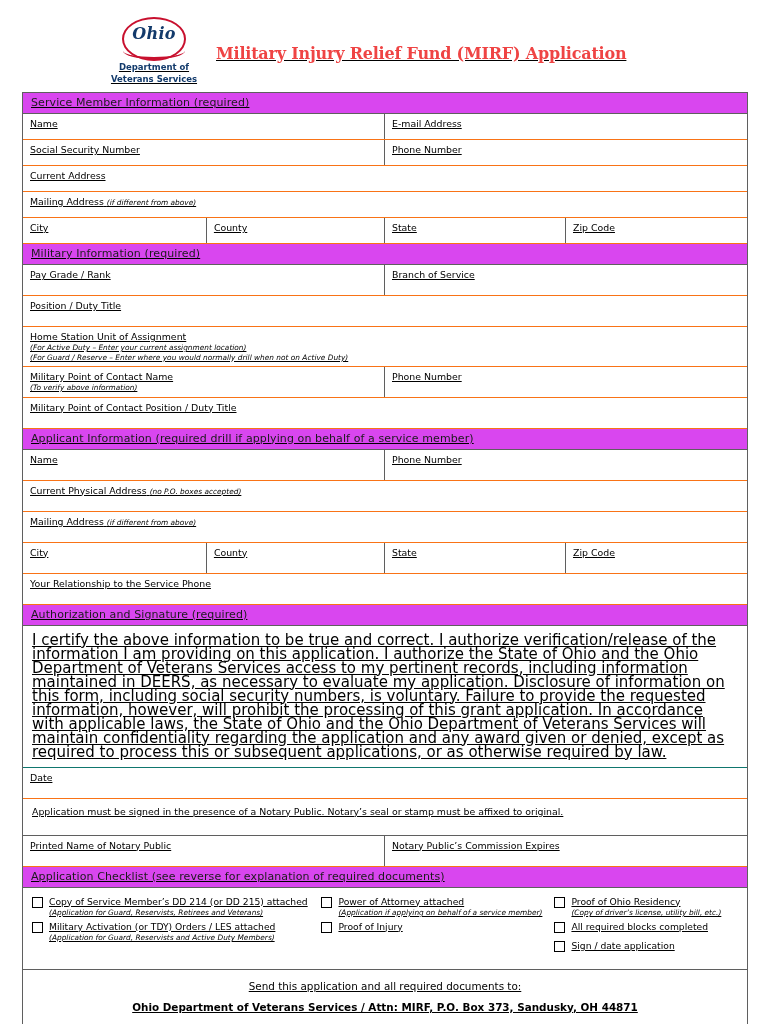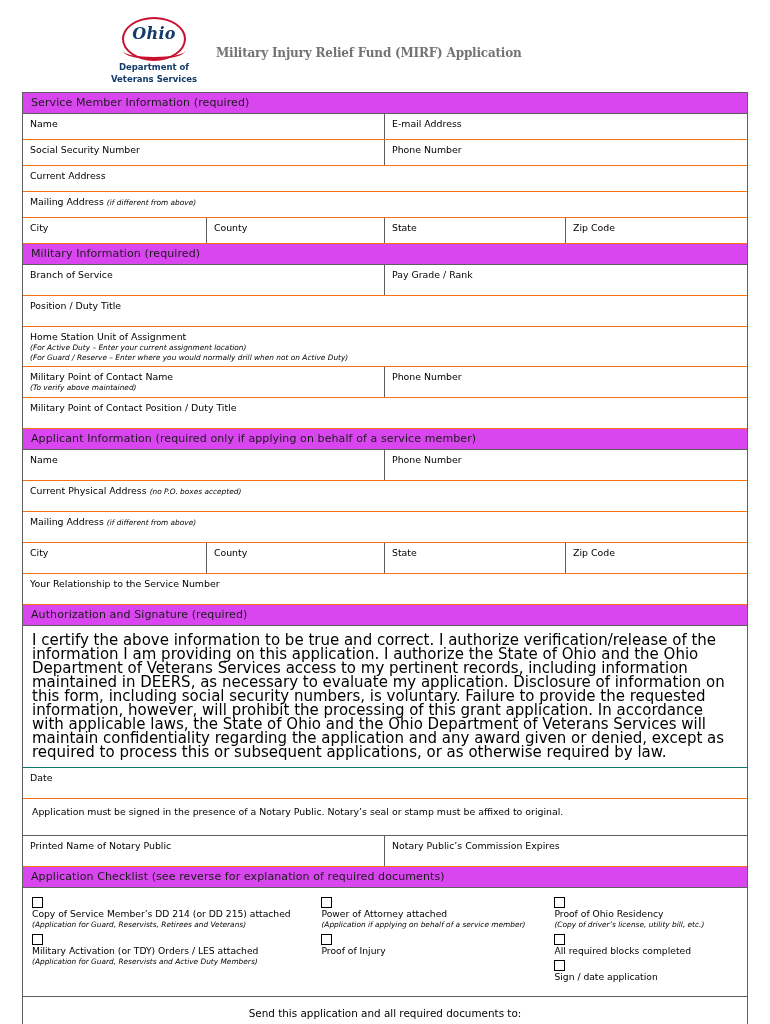--- a/index.html
+++ b/index.html
@@ -13,20 +13,21 @@
     font-family: "DejaVu Sans", sans-serif;
     color: #000000;
     -webkit-font-smoothing: antialiased;
   }
   .page {
     width: 770px;
     height: 952px;
     position: relative;
     box-sizing: border-box;
     padding: 14px 22px 10px 22px;
+    text-decoration: underline;
   }
 
   
   .header {
     display: flex;
     align-items: center;
     height: 78px;
     padding-left: 84px;
   }
   .logo {
@@ -79,22 +80,22 @@
     font-weight: bold;
     color: #123a6b;
     line-height: 10px;
     margin-top: 2px;
     text-align: center;
   }
   .doc-title {
     flex: 1;
     font-family: "DejaVu Serif", serif;
     font-weight: bold;
-    font-size: 12px;
-    color: #737373;
+    font-size: 16px;
+    color: #ef4444;
     padding-left: 14px;
     letter-spacing: -0.2px;
   }
 
   
   .form {
     border: 1px solid #5f5f5f;
     border-bottom: none;
     width: 726px;
     box-sizing: border-box;
@@ -175,21 +176,20 @@
   }
   .check-col { box-sizing: border-box; }
   .col-1 { flex: 0 0 41%; }
   .col-2 { flex: 0 0 33%; }
   .col-3 { flex: 0 0 26%; }
   .check-item {
     display: flex;
     align-items: flex-start;
     margin-bottom: 3px;
     min-height: 16px;
-    flex-direction: column;
   }
   .box {
     width: 9px;
     height: 9px;
     border: 1.2px solid #000;
     flex: 0 0 9px;
     margin-right: 6px;
     margin-top: 1px;
   }
   .check-text {
@@ -259,49 +259,49 @@
     <div class="row">
       <div class="cell w-q1">City</div>
       <div class="cell w-q2">County</div>
       <div class="cell w-q3">State</div>
       <div class="cell w-q4">Zip Code</div>
     </div>
 
     <div class="section-head">Military Information (required)</div>
 
     <div class="row">
+      <div class="cell w-half h-tall">Pay Grade / Rank</div>
       <div class="cell w-half h-tall">Branch of Service</div>
-      <div class="cell w-half h-tall">Pay Grade / Rank</div>
     </div>
 
     <div class="row">
       <div class="cell h-tall">Position / Duty Title</div>
     </div>
 
     <div class="row">
       <div class="cell">
         <span>Home Station Unit of Assignment</span>
         <span class="sub">(For Active Duty – Enter your current assignment location)</span>
         <span class="sub">(For Guard / Reserve – Enter where you would normally drill when not on Active Duty)</span>
       </div>
     </div>
 
     <div class="row">
       <div class="cell w-half">
         <span>Military Point of Contact Name</span>
-        <span class="sub">(To verify above maintained)</span>
+        <span class="sub">(To verify above information)</span>
       </div>
       <div class="cell w-half">Phone Number</div>
     </div>
 
     <div class="row">
       <div class="cell h-tall">Military Point of Contact Position / Duty Title</div>
     </div>
 
-    <div class="section-head">Applicant Information (required only if applying on behalf of a service member)</div>
+    <div class="section-head">Applicant Information (required drill if applying on behalf of a service member)</div>
 
     <div class="row">
       <div class="cell w-half h-tall">Name</div>
       <div class="cell w-half h-tall">Phone Number</div>
     </div>
 
     <div class="row">
       <div class="cell h-tall">
         <span>Current Physical Address</span>
         <span class="inline-sub">(no P.O. boxes accepted)</span>
@@ -316,21 +316,21 @@
     </div>
 
     <div class="row">
       <div class="cell w-q1 h-tall">City</div>
       <div class="cell w-q2 h-tall">County</div>
       <div class="cell w-q3 h-tall">State</div>
       <div class="cell w-q4 h-tall">Zip Code</div>
     </div>
 
     <div class="row">
-      <div class="cell h-tall">Your Relationship to the Service Number</div>
+      <div class="cell h-tall">Your Relationship to the Service Phone</div>
     </div>
 
     <div class="section-head">Authorization and Signature (required)</div>
 
     <div class="para">
       <p>I certify the above information to be true and correct.  I authorize verification/release of the information I am providing on this application.  I authorize the State of Ohio and the Ohio Department of Veterans Services access to my pertinent records, including information maintained in DEERS, as necessary to evaluate my application.  Disclosure of information on this form, including social security numbers, is voluntary.  Failure to provide the requested information, however, will prohibit the processing of this grant application.  In accordance with applicable laws, the State of Ohio and the Ohio Department of Veterans Services will maintain confidentiality regarding the application and any award given or denied, except as required to process this or subsequent applications, or as otherwise required by law.</p>
     </div>
 
     <div class="row">
       <div class="cell w-half h-tall">Date</div>

